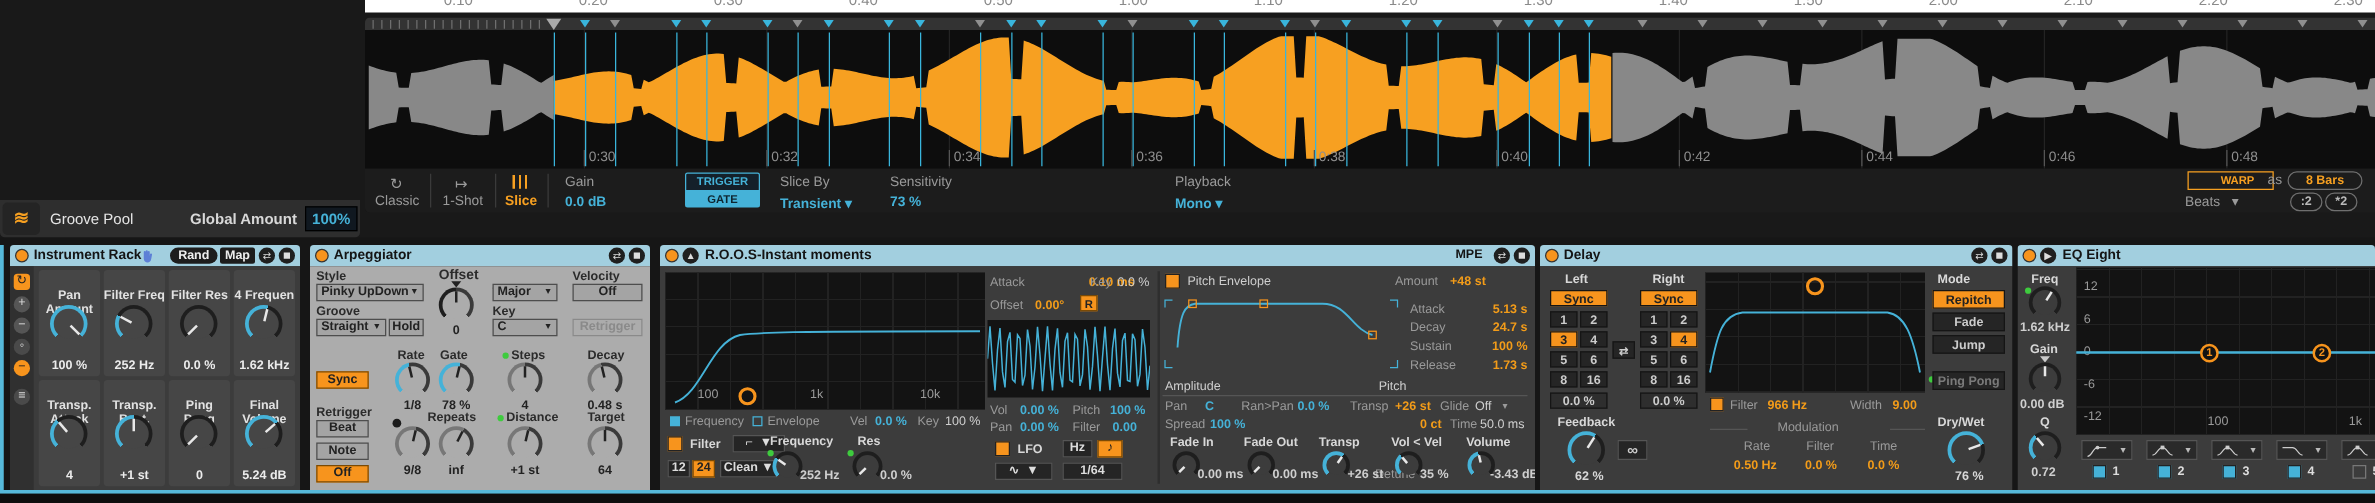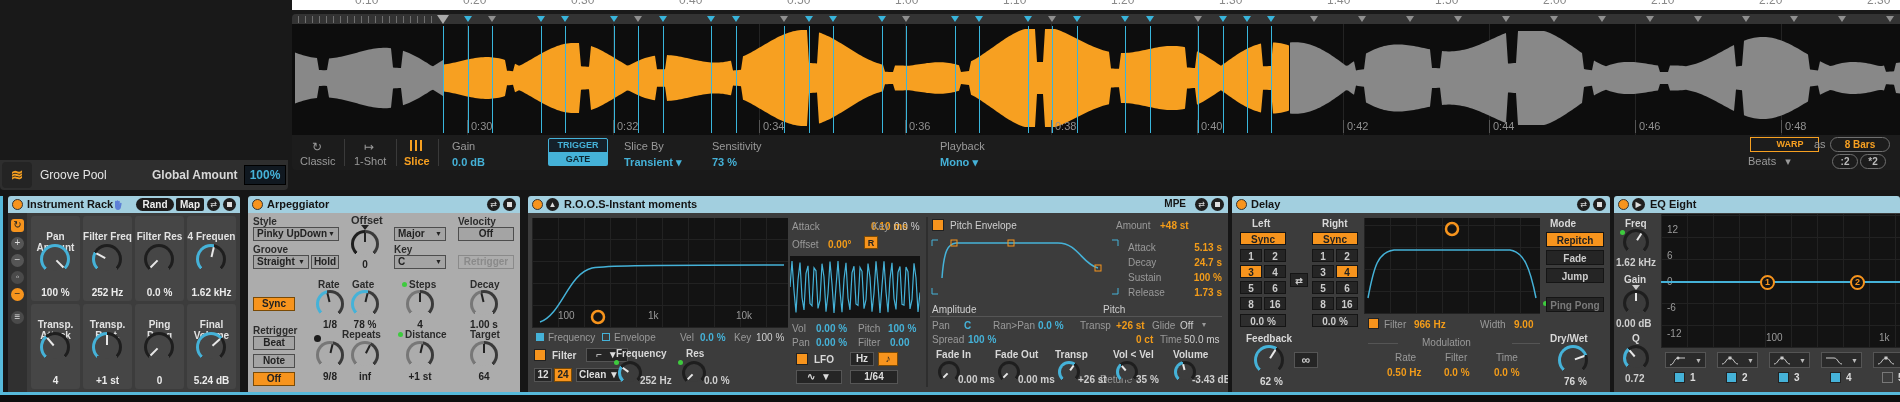--- a/index.html
+++ b/index.html
@@ -441,21 +441,21 @@
         <span class="gdot" style="left:150px;top:119px;"></span>
         <span class="a-lab" style="left:157px;top:116px;">Distance</span>
         <div class="kn gray" style="left: 158px; top: 128px; --s: 28px; --f: 0.55;"></div>
         <div class="a-val" style="left:156px;top:158px;width:32px;">+1 st</div>
 
         <span class="a-lab" style="left:210px;top:3px;">Velocity</span>
         <div class="a-btn" style="left:210px;top:14px;width:56px;">Off</div>
         <div class="a-btn ghost" style="left:210px;top:42px;width:56px;">Retrigger</div>
         <span class="a-lab" style="left:222px;top:66px;">Decay</span>
         <div class="kn gray" style="left: 222px; top: 77px; --s: 28px; --f: 0.45;"></div>
-        <div class="a-val" style="left:220px;top:106px;width:32px;">1.00 s</div>
+        <div class="a-val" style="left:220px;top:106px;width:32px;">0.48 s</div>
         <span class="a-lab" style="left:222px;top:116px;">Target</span>
         <div class="kn gray" style="left: 222px; top: 128px; --s: 28px; --f: 0.5;"></div>
         <div class="a-val" style="left:220px;top:158px;width:32px;">64</div>
       </div>
     </div>
 
     <div class="dev" id="dev-samp">
       <div class="dev-head">
         <span class="led"></span>
         <span class="hicon" style="left:18px;background:#1f1f1f;">▲</span>

